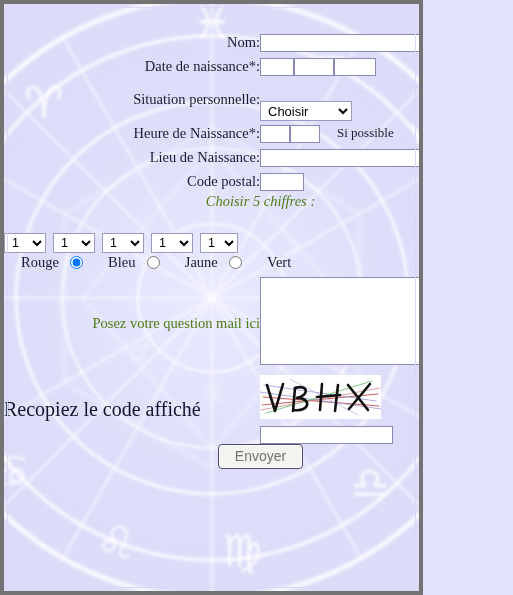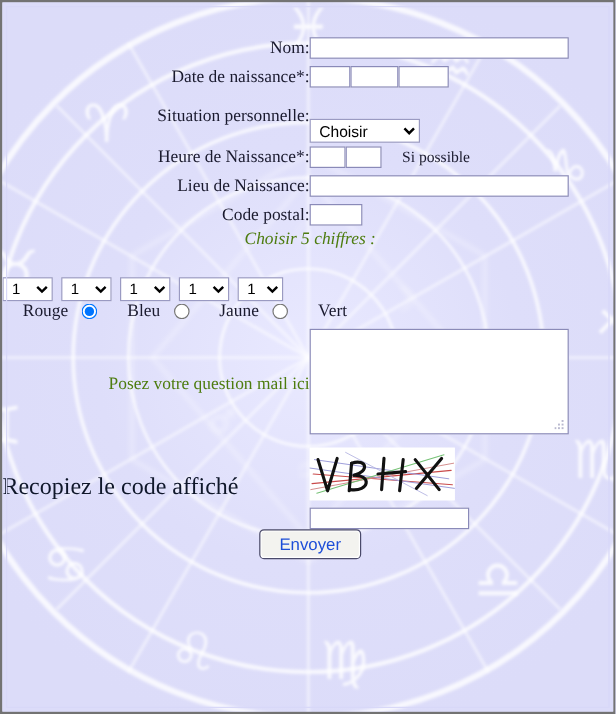--- a/index.html
+++ b/index.html
@@ -11,24 +11,24 @@
     width: 513px;
     height: 595px;
     overflow: hidden;
     font-family: "Liberation Serif", "DejaVu Serif", serif;
     background: #e2e2fb;
   }
 
   
   #page {
     position: relative;
-    width: 513px;
+    width: 423px;
     height: 595px;
     box-sizing: border-box;
-    border: 2px solid #737373;
+    border: 4px solid #737373;
     background: #e0e0fa;
     overflow: hidden;
   }
   #page::after{
     content:"";
     position:absolute;
     left:3px; top:3px; right:3px; bottom:3px;
     border:1px solid #d8d8f8;
     pointer-events:none;
     z-index:3;
@@ -199,21 +199,21 @@
     background: #ffffff;
     border: 0;
   }
   .captcha-input-wrap { padding-top: 5px; }
 
   
   .submit-row { text-align: center; padding-top: 22px; }
   button.submit-btn {
     font-family: "Liberation Sans", sans-serif;
     font-size: 14px;
-    color: #1d4ed8;
+    color: #737373;
     background: #f3f3ef;
     border: 1px solid #4a4a6a;
     border-radius: 4px;
     padding: 3px 16px 4px 16px;
     cursor: pointer;
     box-shadow: inset 0 0 0 1px #ffffff;
   }
 </style>
 </head>
 <body>

